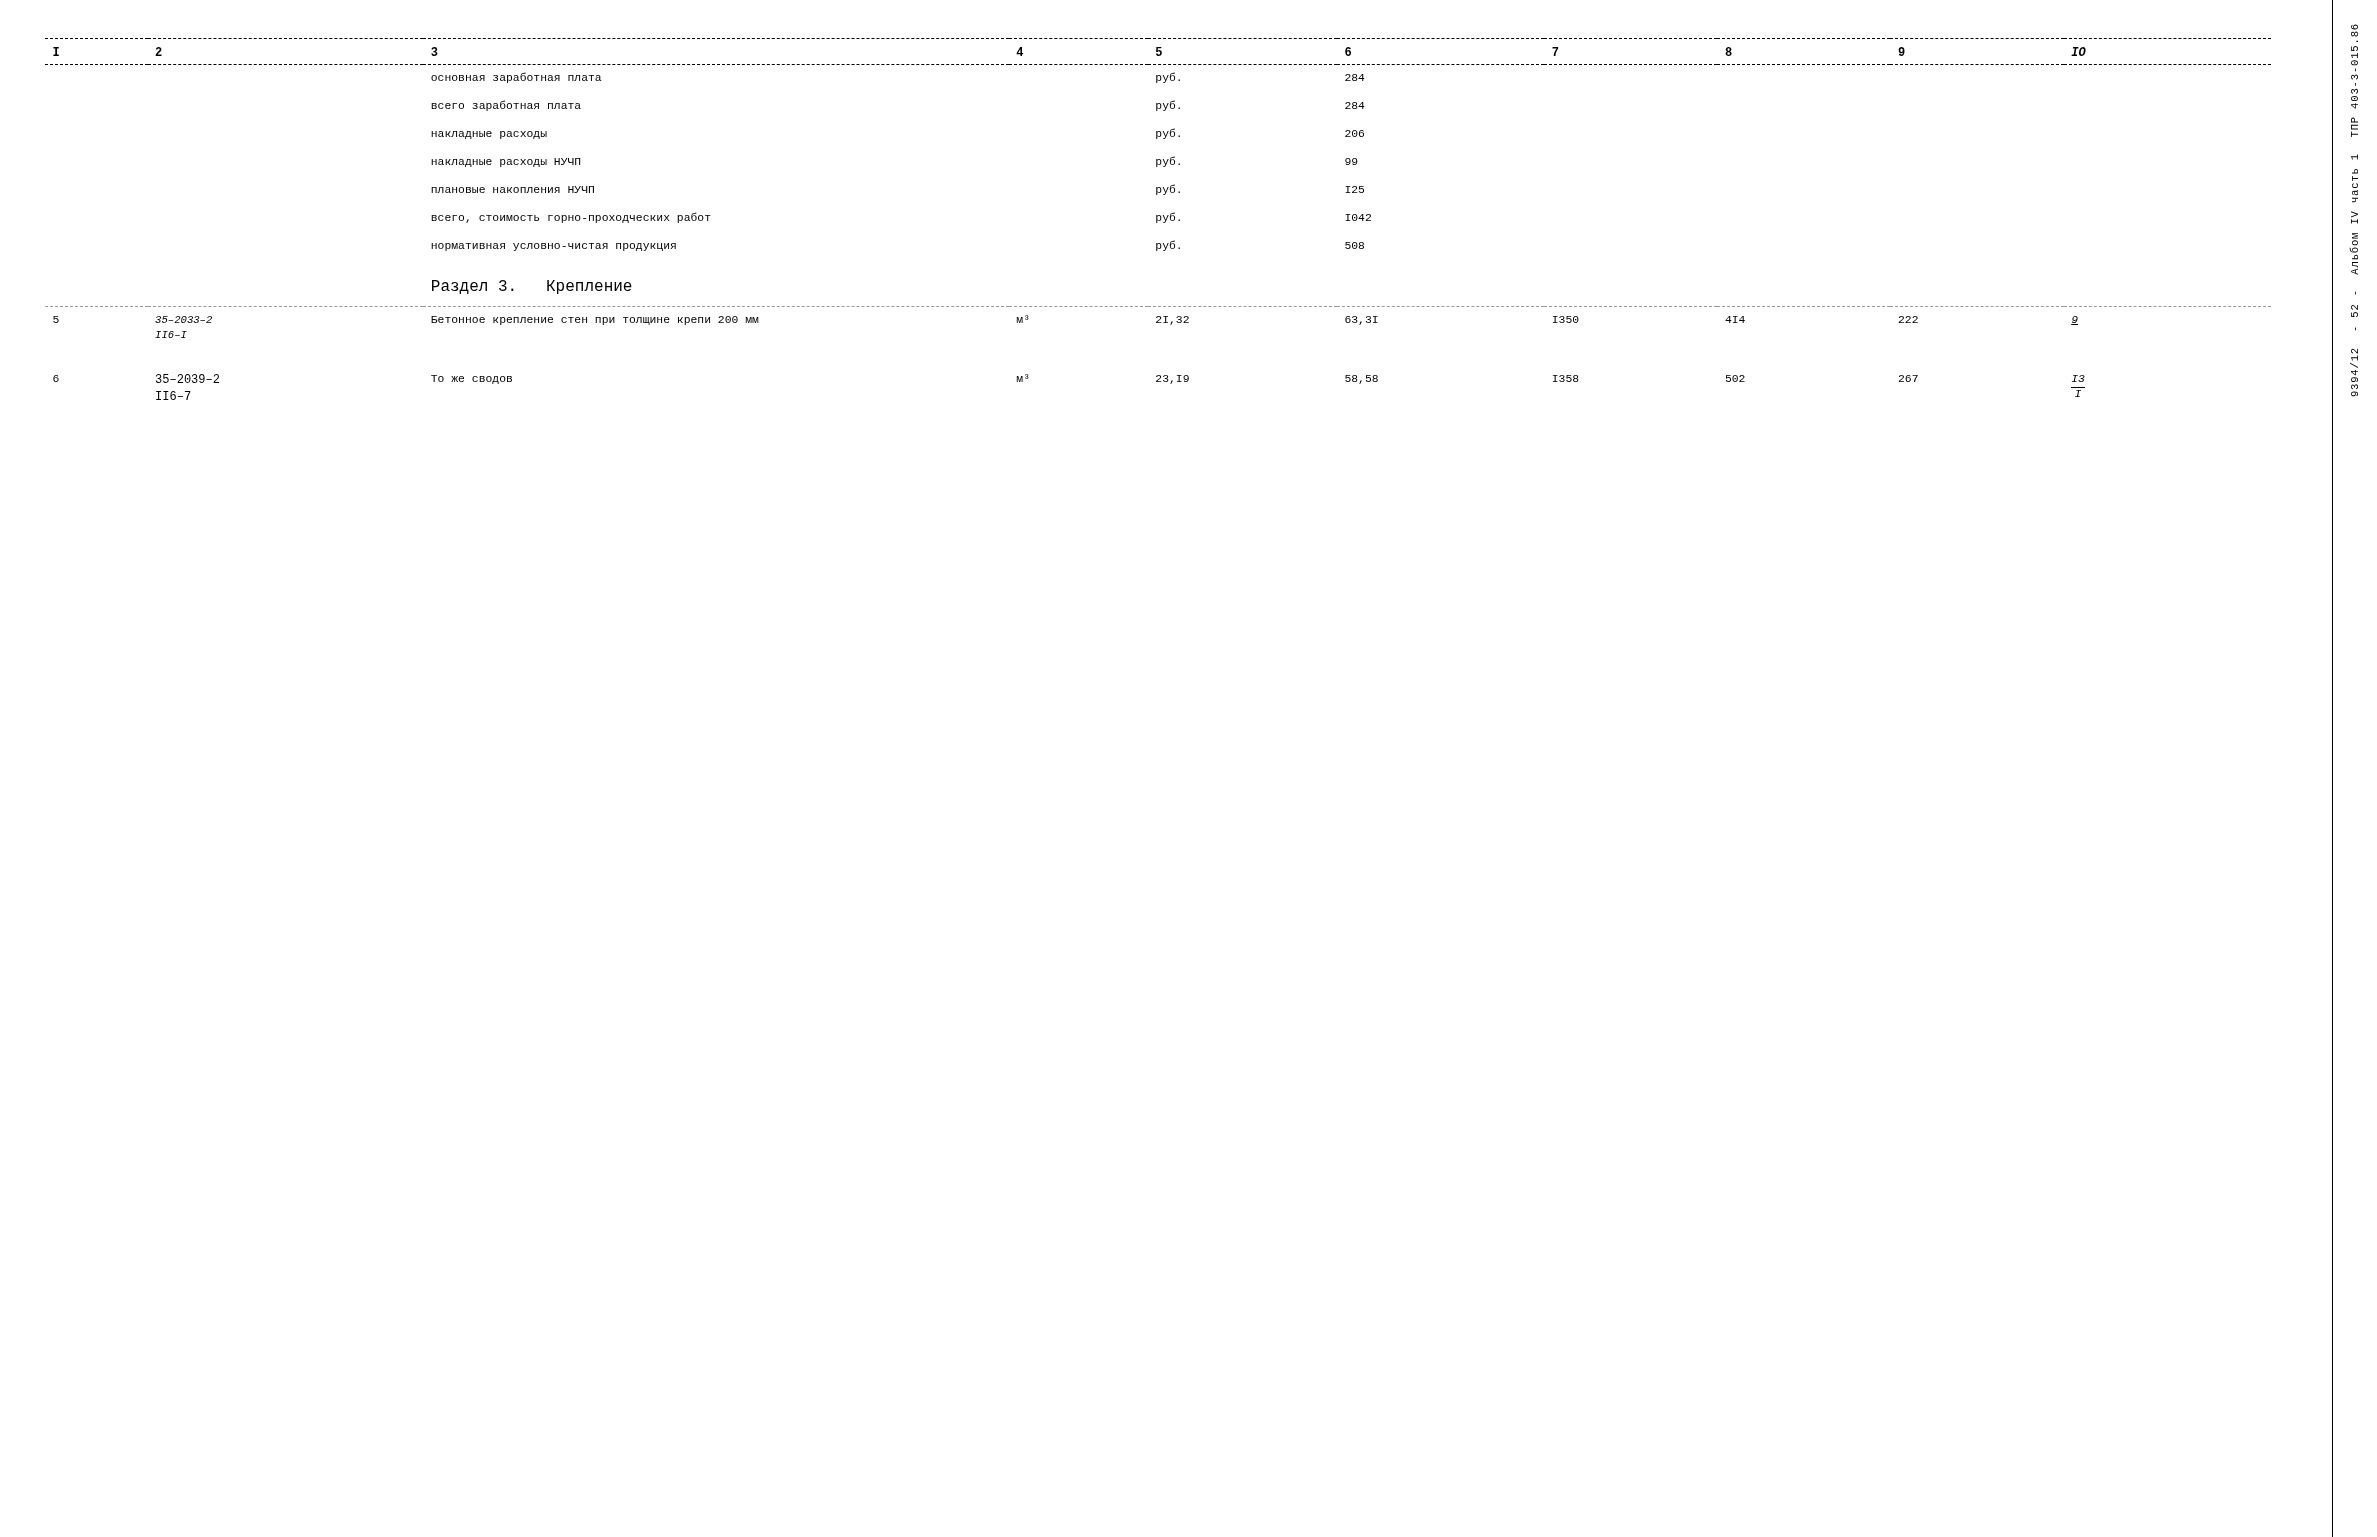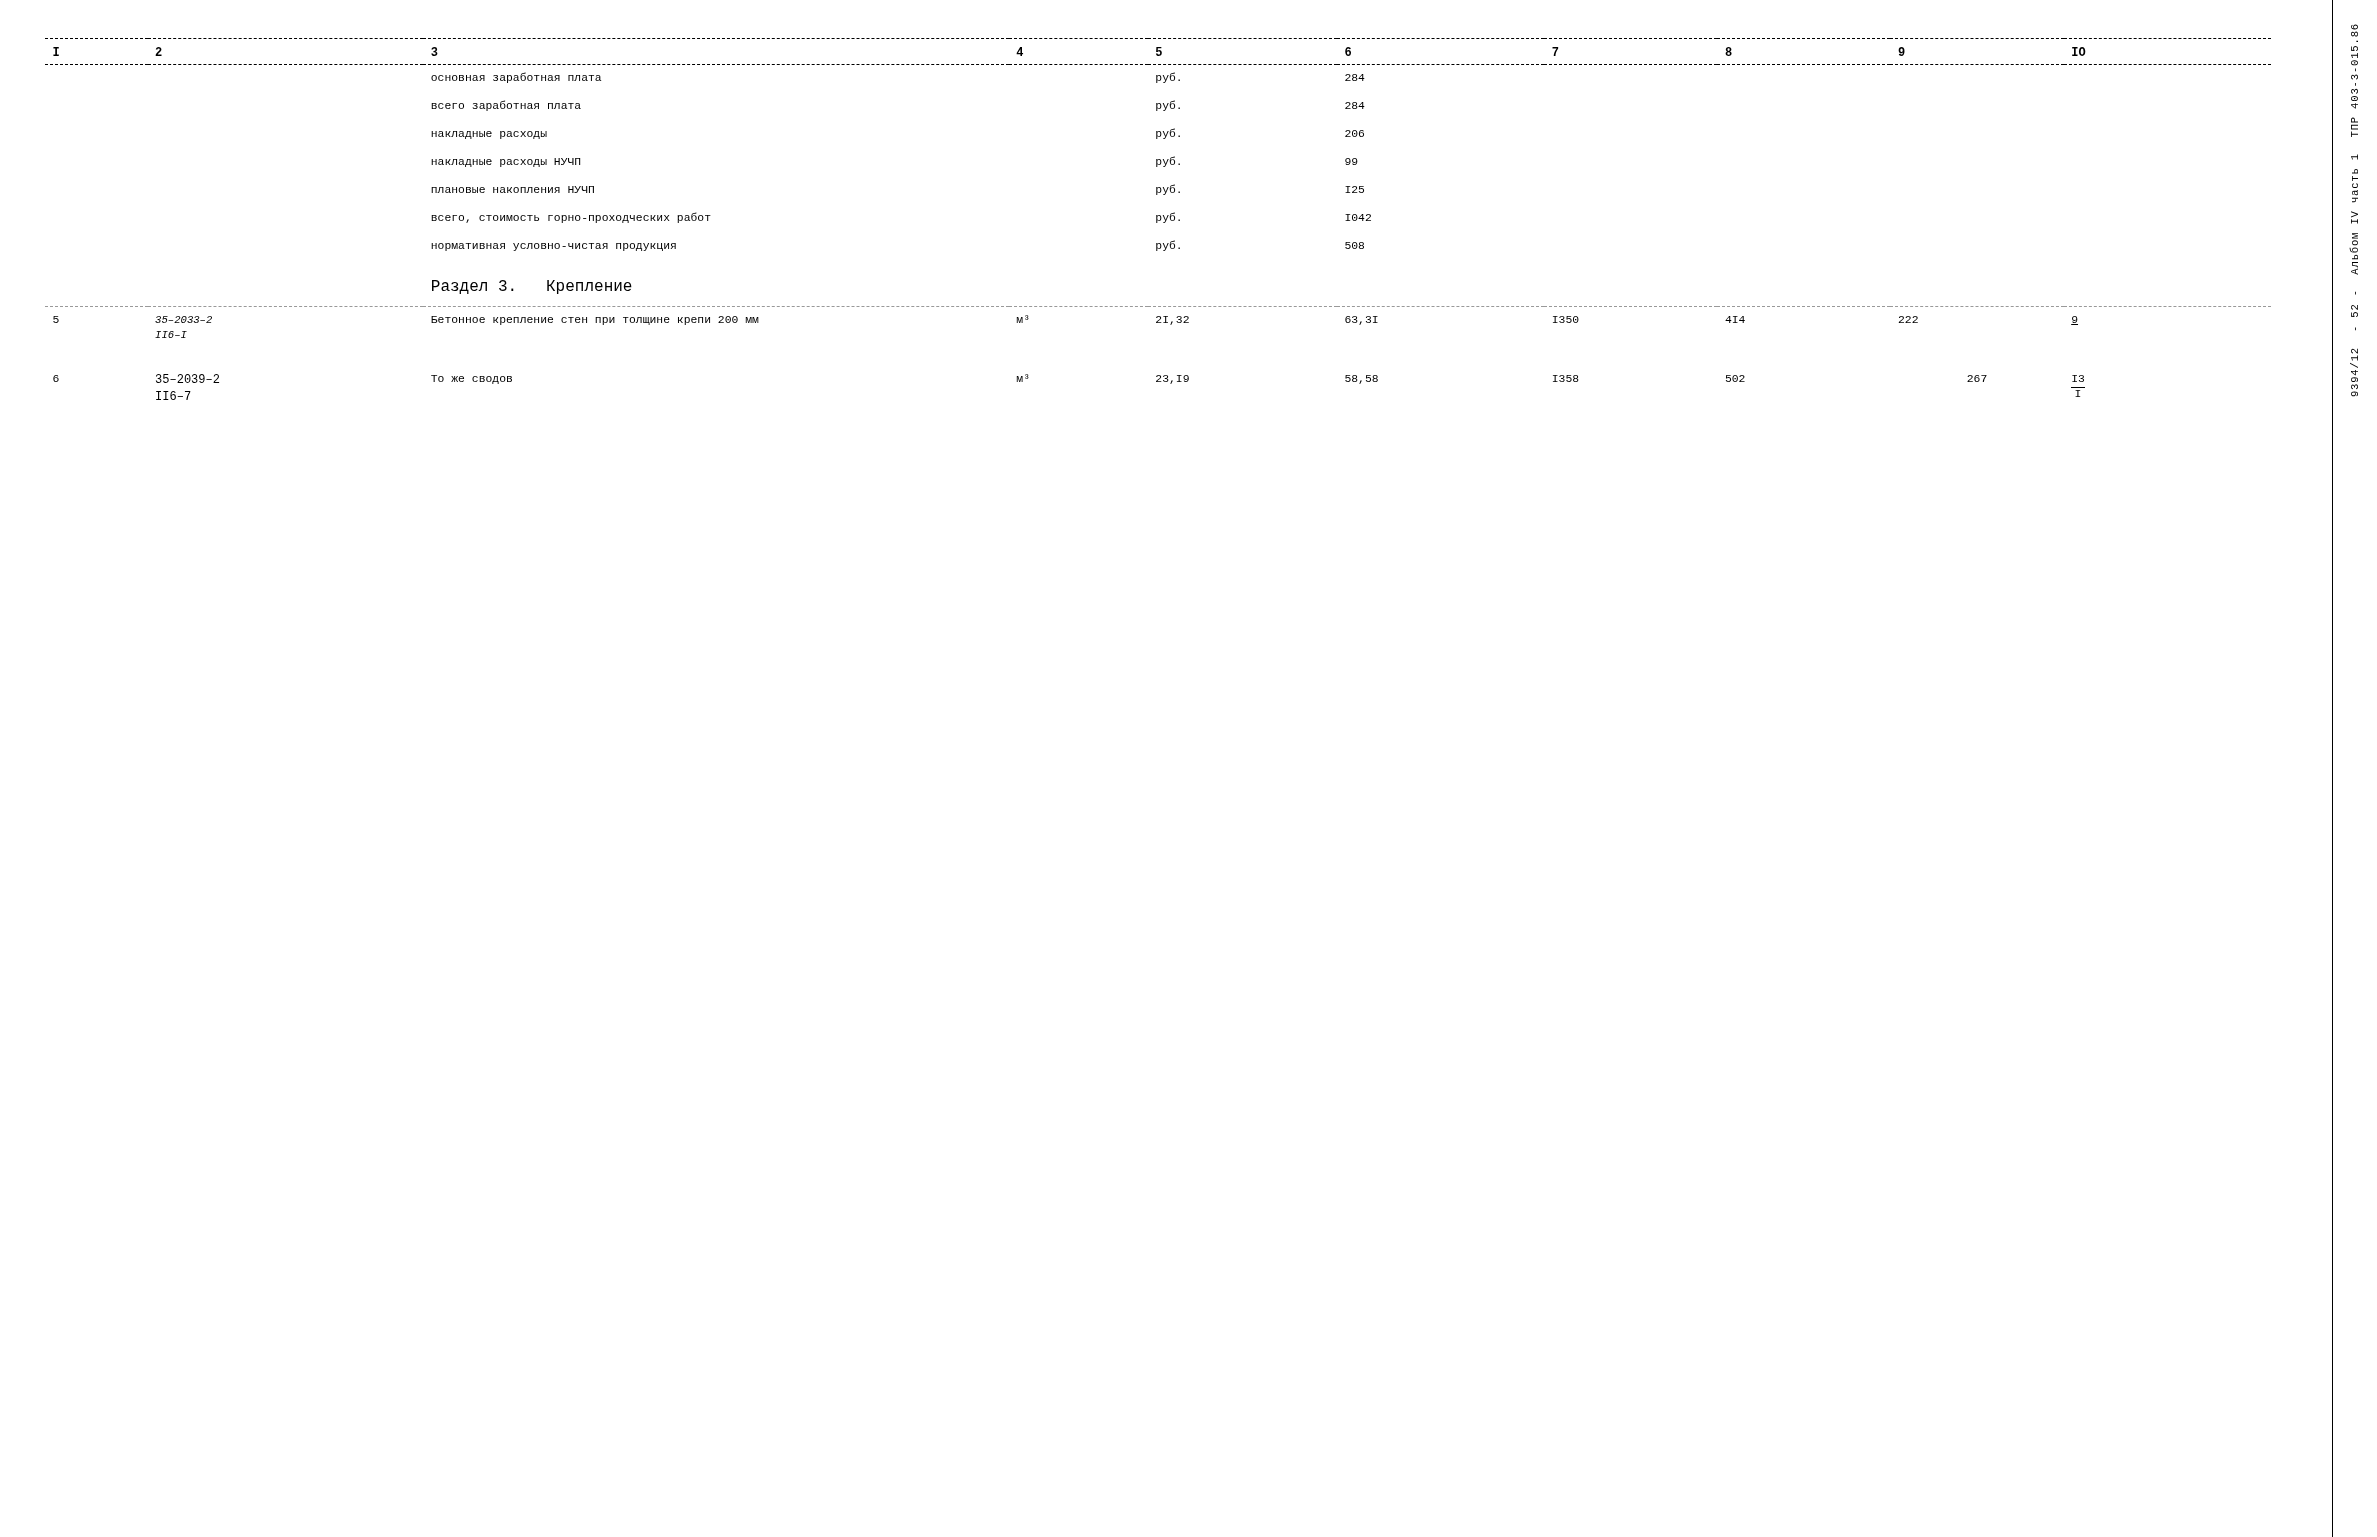--- a/index.html
+++ b/index.html
@@ -58,21 +58,21 @@
 
     .col-1 { width: 45px; }
     .col-2 { width: 121px; }
     .col-3 { width: 257px; }
     .col-4 { width: 61px; }
     .col-5 { width: 83px; }
     .col-6 { width: 91px; }
     .col-7 { width: 76px; }
     .col-8 { width: 76px; }
     .col-9 { width: 76px; }
-    .col-10 { width: 91px; }
+    .col-10 { width: 91px; font-style: italic; }
 
     .section-header td {
       padding-top: 15px;
       padding-bottom: 7.6px;
       font-size: 16px;
     }
 
     .underline {
       text-decoration: underline;
     }
@@ -263,21 +263,21 @@
       <tr style="margin-top:15px;">
         <td class="col-1" style="padding-top:23px;">6</td>
         <td class="col-2" style="white-space:pre-line; font-size:12px; padding-top:23px;">35–2039–2
 II6–7</td>
         <td class="col-3" style="padding-top:23px;">То же сводов</td>
         <td class="col-4" style="padding-top:23px;">м³</td>
         <td class="col-5" style="padding-top:23px;">23,I9</td>
         <td class="col-6" style="padding-top:23px;">58,58</td>
         <td class="col-7" style="padding-top:23px;">I358</td>
         <td class="col-8" style="padding-top:23px;">502</td>
-        <td class="col-9" style="padding-top:23px;text-align:center;">267</td>
+        <td class="col-9" style="padding-top:23px;">267</td>
         <td class="col-10" style="padding-top:23px;">
           <div class="fraction">
             <div class="numerator">I3</div>
             <div class="denominator">I</div>
           </div>
         </td>
       </tr>
     </tbody>
   </table>
 

